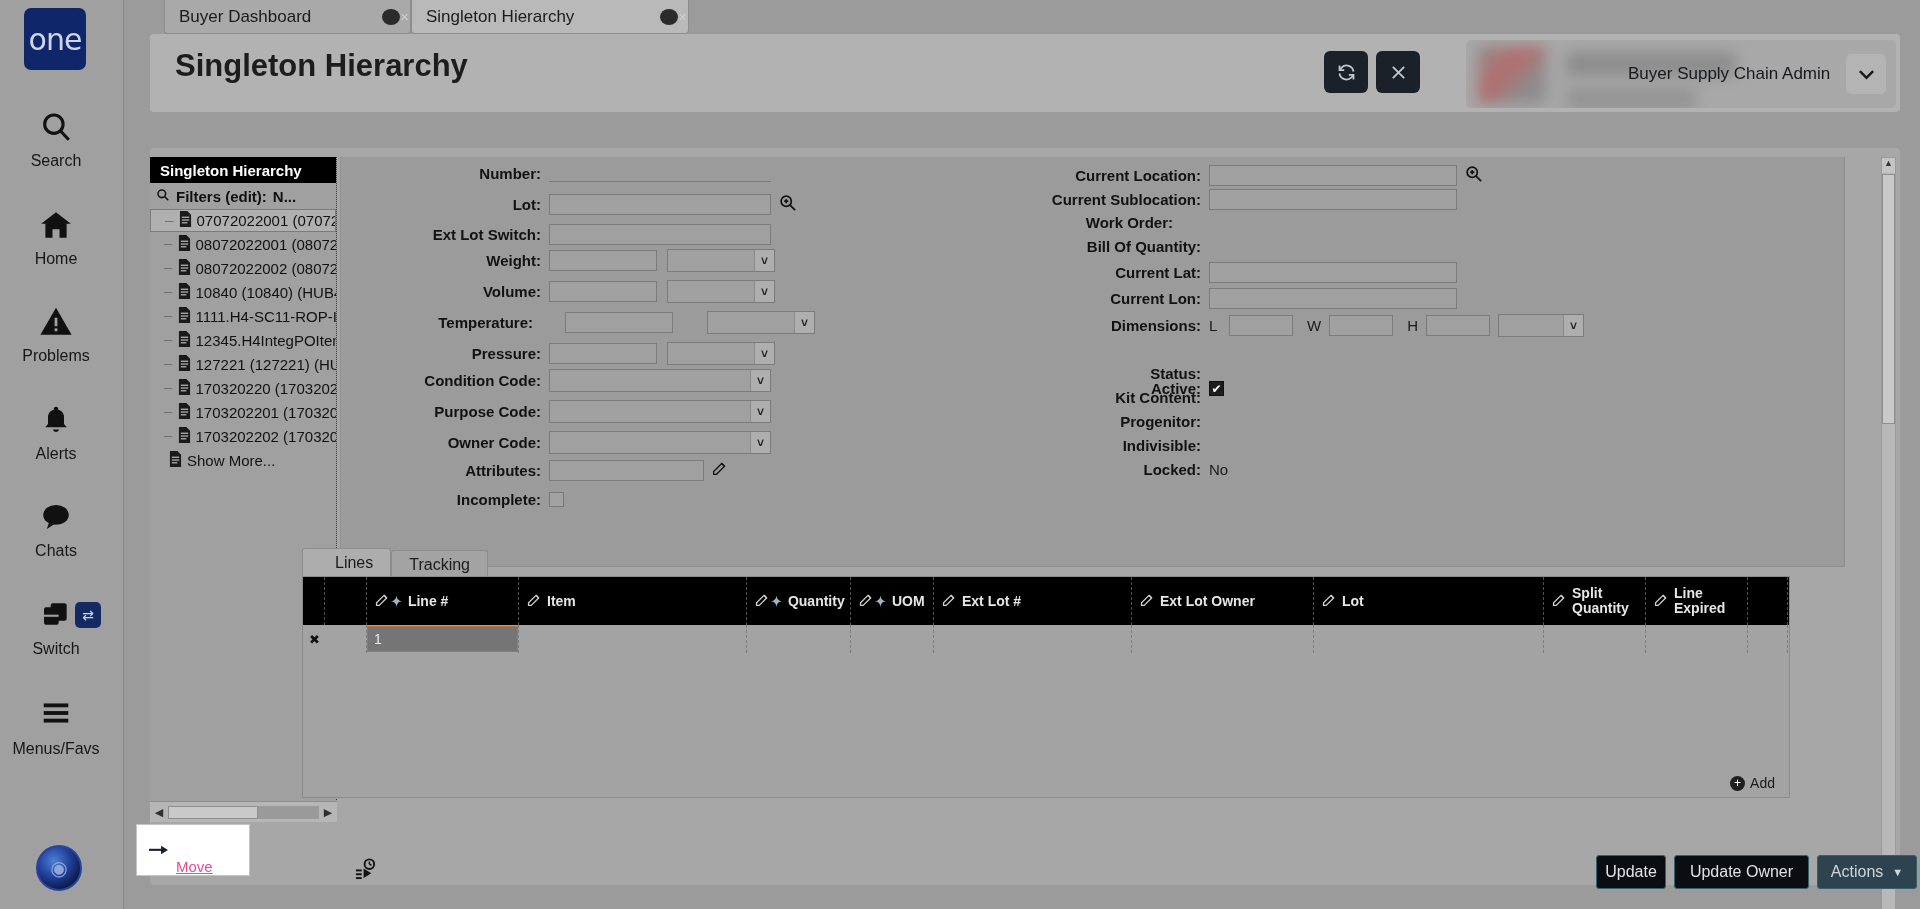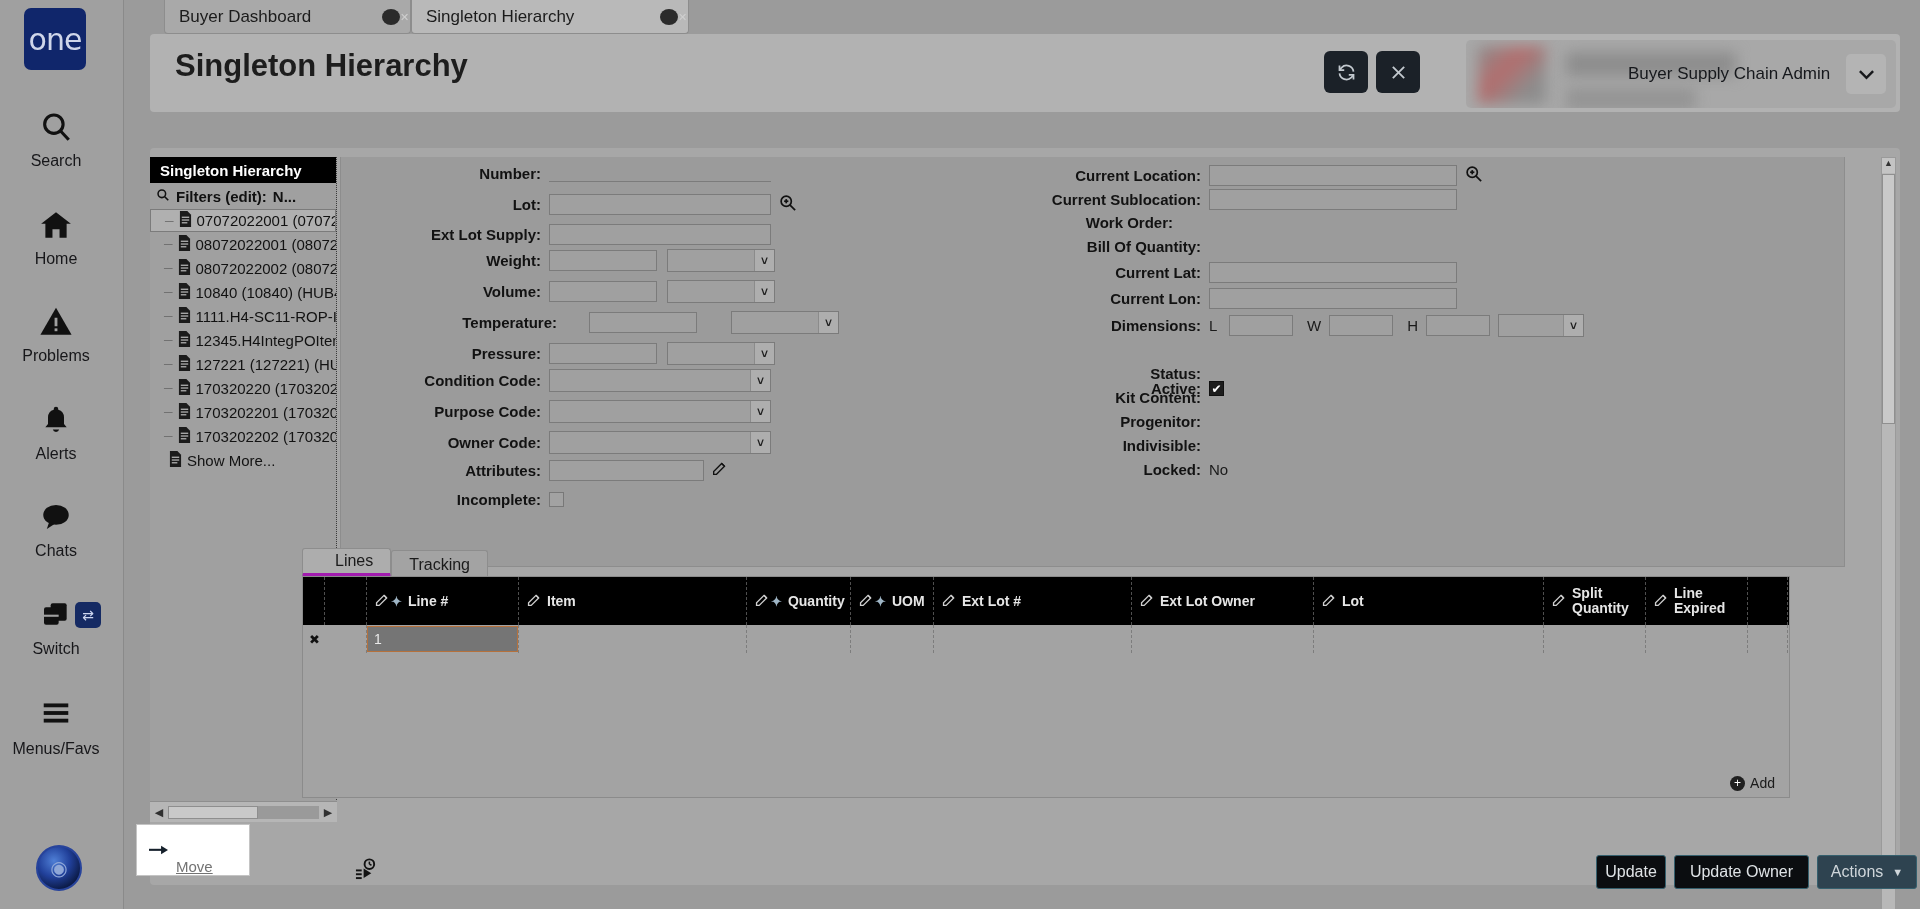--- a/index.html
+++ b/index.html
@@ -139,21 +139,21 @@
   .tree-scroll .thumb { height: 13px; background: #c9c9c9; border: 1px solid #8e8e8e; }
   .tree-scroll .track { flex: 1; height: 13px; background: #9a9a9a; }
 
   
   .movepop {
     position: absolute; left: 136px; top: 824px; width: 114px; height: 52px;
     background: #fff; border: 1px solid #c4c4c4;
     display: flex; align-items: center; gap: 8px; padding-left: 12px;
     font-size: 15px; z-index: 40;
   }
-  .movepop a { color: #737373; text-decoration: underline; cursor: pointer; margin-top: 32px; }
+  .movepop a { color: #ec4899; text-decoration: underline; cursor: pointer; margin-top: 32px; }
 
   
   .formwrap {
     position: absolute; left: 190px; top: 9px; width: 1505px; height: 410px;
     background: #9b9b9b; border: 1px solid #8d8d8d; border-top: none;
   }
   .frow { position: absolute; display: flex; align-items: center; }
   .flabel { font-size: 15px; font-weight: bold; color: #121212; text-align: right; }
   .fval { font-size: 15px; color: #1a1a1a; }
   .inp {
@@ -191,21 +191,21 @@
   }
 
   
   .subtabs { position: absolute; left: 342px; top: 570px; display: flex; align-items: flex-end; }
   .subtab {
     height: 28px; padding: 0 17px; font-size: 16px; color: #1b1b1b;
     display: flex; align-items: center; cursor: pointer;
     border: 1px solid #8d8d8d; border-bottom: none; border-radius: 3px 3px 0 0;
     background: #a3a3a3;
   }
-  .subtab.active { background: #adadad; border-bottom: 5px solid #a21caf; height: 30px; padding-left: 32px; }
+  .subtab.active { background: #adadad; border-bottom: 1px solid #a21caf; height: 30px; padding-left: 32px; }
 
   .grid {
     position: absolute; left: 342px; top: 598px; width: 1488px; height: 220px;
     background: #a3a3a3; border: 1px solid #8b8b8b;
   }
   .ghead { display: flex; height: 48px; background: #000; color: #e6e6e6; }
   .gh {
     display: flex; align-items: center; gap: 6px; font-size: 14px; font-weight: bold;
     border-right: 1px dashed #4f4f4f; padding-left: 8px; white-space: pre-line;
     line-height: 15px;
@@ -519,38 +519,38 @@
             <span class="flabel" style="width:160px; margin-right:8px">Lot:</span>
             <span class="inp" style="width:222px"></span>
             <span class="iconbtn" style="margin-left:8px"><svg width="17" height="17" viewBox="0 0 20 20" fill="none" stroke="#111" stroke-width="2">
                 <circle cx="8.5" cy="8.5" r="6"></circle>
                 <line x1="13" y1="13" x2="19" y2="19"></line>
                 <line x1="6" y1="8.5" x2="11" y2="8.5"></line>
                 <line x1="8.5" y1="6" x2="8.5" y2="11"></line>
               </svg></span>
           </div>
           <div class="frow" style="left: 40px; top: 67px;">
-            <span class="flabel" style="width:160px; margin-right:8px">Ext Lot Supply:</span>
+            <span class="flabel" style="width:160px; margin-right:8px">Ext Lot Switch:</span>
             <span class="inp" style="width:222px"></span>
           </div>
           <div class="frow" style="left: 40px; top: 92px;">
             <span class="flabel" style="width:160px; margin-right:8px">Weight:</span>
             <span class="inp" style="width:108px"></span>
             <span class="sel" style="width:108px; margin-left:10px">
               <span class="car">˅</span>
             </span>
           </div>
           <div class="frow" style="left: 40px; top: 123px;">
             <span class="flabel" style="width:160px; margin-right:8px">Volume:</span>
             <span class="inp" style="width:108px"></span>
             <span class="sel" style="width:108px; margin-left:10px">
               <span class="car">˅</span>
             </span>
           </div>
-          <div class="frow" style="left: 56px; top: 154px; gap: 24px;">
+          <div class="frow" style="left: 32px; top: 154px; gap: 24px;">
             <span class="flabel" style="width:160px; margin-right:8px">Temperature:</span>
             <span class="inp" style="width:108px"></span>
             <span class="sel" style="width:108px; margin-left:10px">
               <span class="car">˅</span>
             </span>
           </div>
           <div class="frow" style="left: 40px; top: 185px;">
             <span class="flabel" style="width:160px; margin-right:8px">Pressure:</span>
             <span class="inp" style="width:108px"></span>
             <span class="sel" style="width:108px; margin-left:10px">

